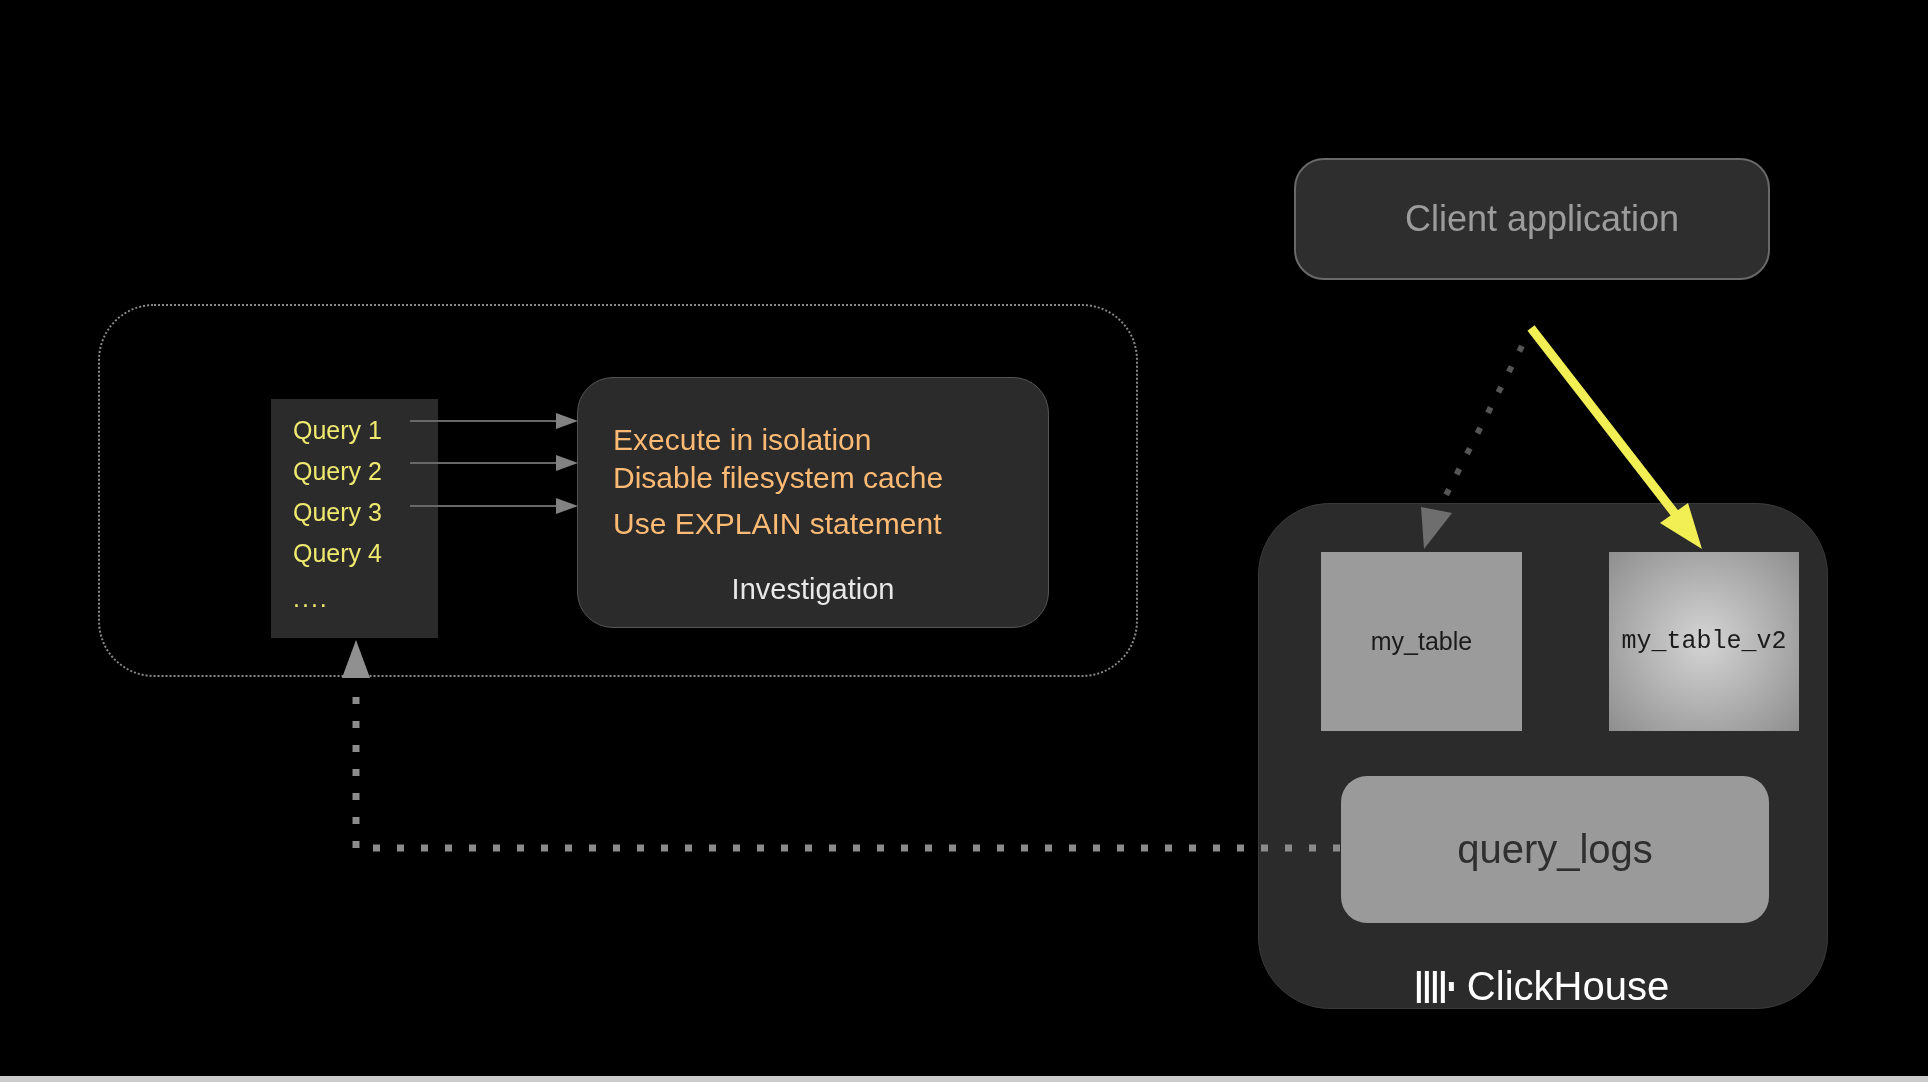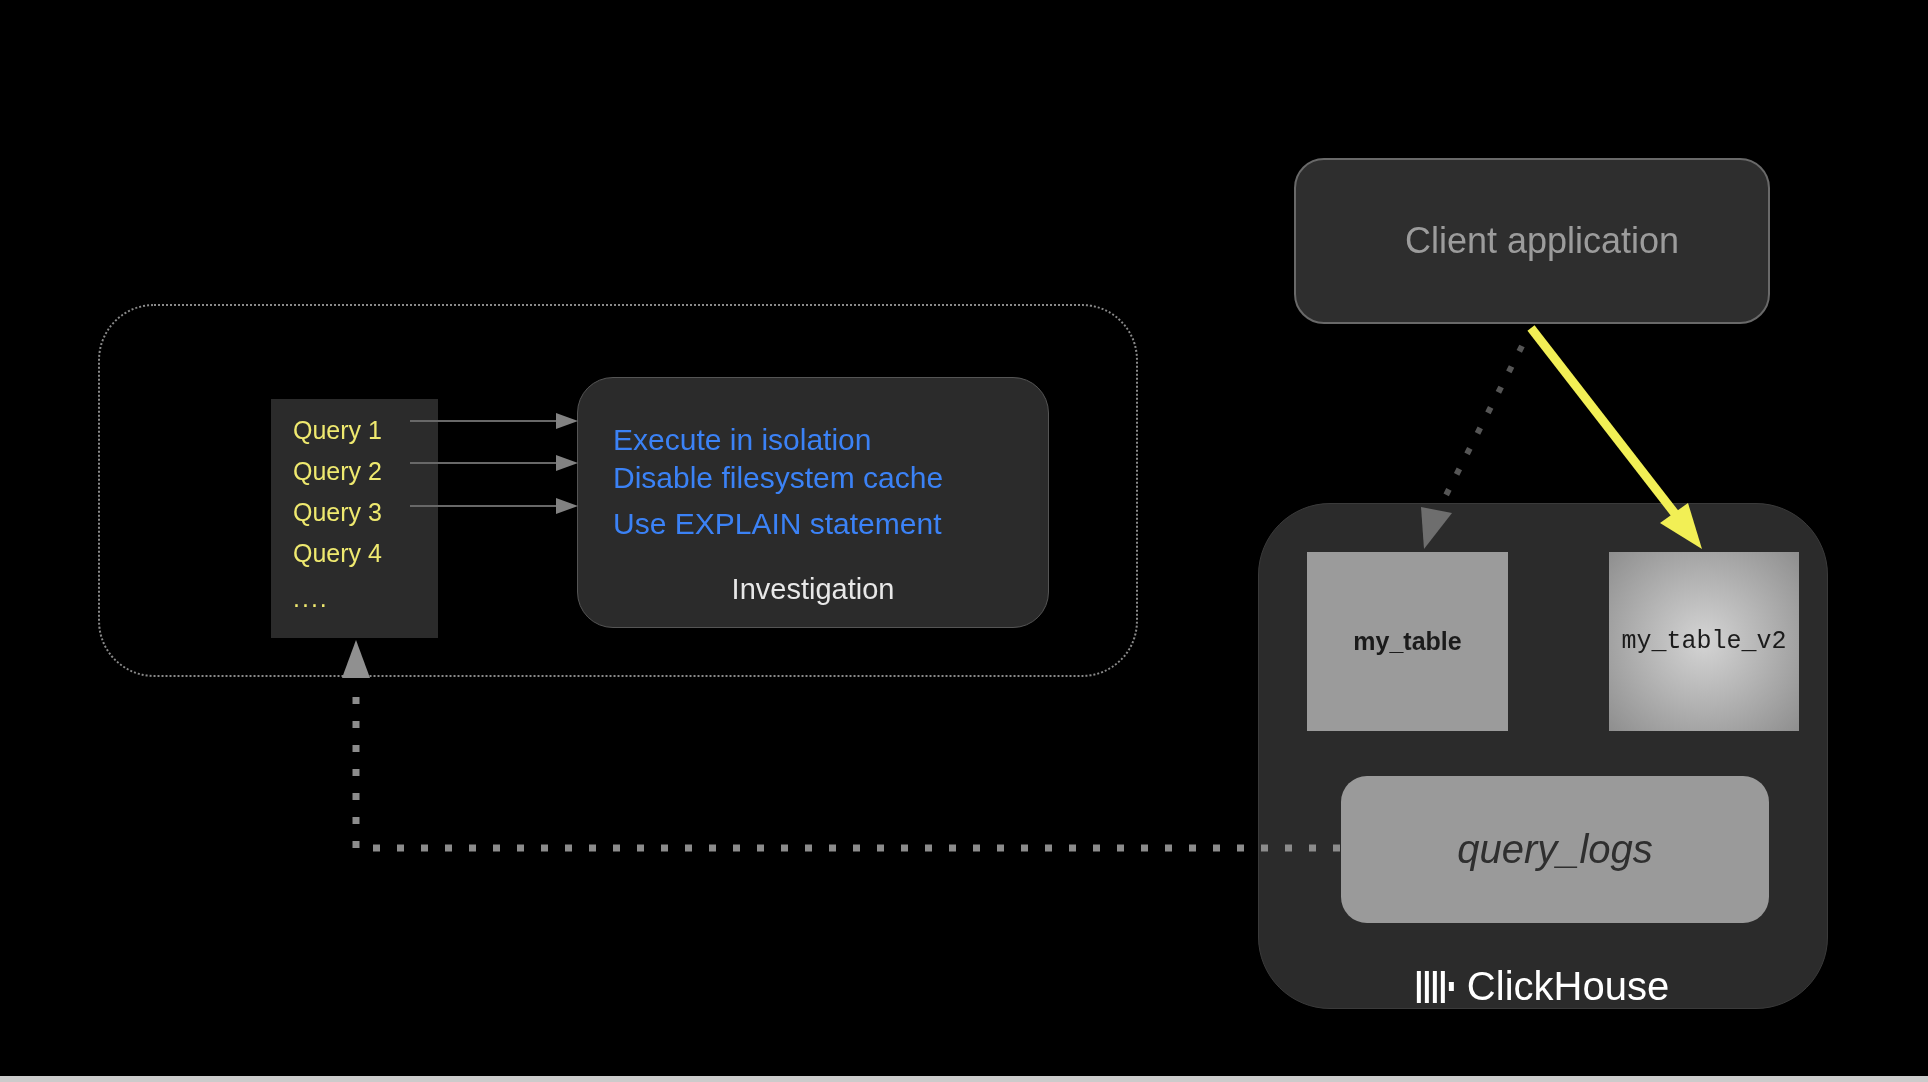--- a/index.html
+++ b/index.html
@@ -23,56 +23,56 @@
     height:41px;line-height:41px;font-size:25px;color:#efe96f;white-space:nowrap;
   }
   .query-item.ellipsis{margin-top:4px;letter-spacing:2px;}
 
   
   .inv-box{
     position:absolute;left:577px;top:377px;width:472px;height:251px;
     background:#2b2b2b;border:1px solid #555;border-radius:36px;
     box-sizing:border-box;padding:43px 0 0 35px;
   }
-  .inv-bullet{font-size:30px;line-height:38px;color:#3b82f6;white-space:nowrap;}
+  .inv-bullet{font-size:30px;line-height:38px;color:#fdba74;white-space:nowrap;}
   .inv-bullet.spaced{margin-top:8px;}
   .inv-caption{
     margin-top:30px;text-align:center;width:400px;
     font-size:29px;color:#e8e8e8;
   }
 
   
   .client-box{
-    position:absolute;left:1294px;top:158px;width:476px;height:166px;
+    position:absolute;left:1294px;top:158px;width:476px;height:122px;
     background:#2e2e2e;border:2px solid #696969;border-radius:30px;
     display:flex;align-items:center;justify-content:center;box-sizing:border-box;padding-left:20px;
   }
   .client-box span{font-size:36px;color:#9c9c9c;}
 
   
   .ch-container{
     position:absolute;left:1258px;top:503px;width:570px;height:506px;
     background:#2b2b2b;border:1px solid #3a3a3a;border-radius:72px;box-sizing:border-box;
   }
   .table-box{
     position:absolute;top:48px;width:201px;height:179px;background:#9b9b9b;
     display:flex;align-items:center;justify-content:center;
     font-size:25px;color:#1b1b1b;
   }
-  .table-box.t1{left:48px;font-weight:bold;}
+  .table-box.t1{left:62px;}
   .table-box.t2{
     left:350px;width:190px;
     background:radial-gradient(circle at 50% 50%, #d4d4d4 0%, #b5b5b5 45%, #8e8e8e 100%);
     font-family:Liberation Mono, monospace;
   }
   .logs-box{
     position:absolute;left:82px;top:272px;width:428px;height:147px;
     background:#9a9a9a;border-radius:26px;
     display:flex;align-items:center;justify-content:center;
-    font-size:40px;color:#2f2f2f;font-style:italic;
+    font-size:40px;color:#2f2f2f;
   }
   .brand{
     position:absolute;left:50%;top:460px;transform:translateX(-50%);
     display:flex;align-items:center;white-space:nowrap;
   }
   .brand .logo{display:inline-flex;align-items:center;height:32px;margin-right:13px;}
   .brand .logo i{display:inline-block;width:4px;height:32px;background:#fff;margin-right:4px;}
   .brand .logo i.dot{height:9px;width:5px;margin-right:0;}
   .brand .word{font-size:40px;color:#ffffff;}
 

